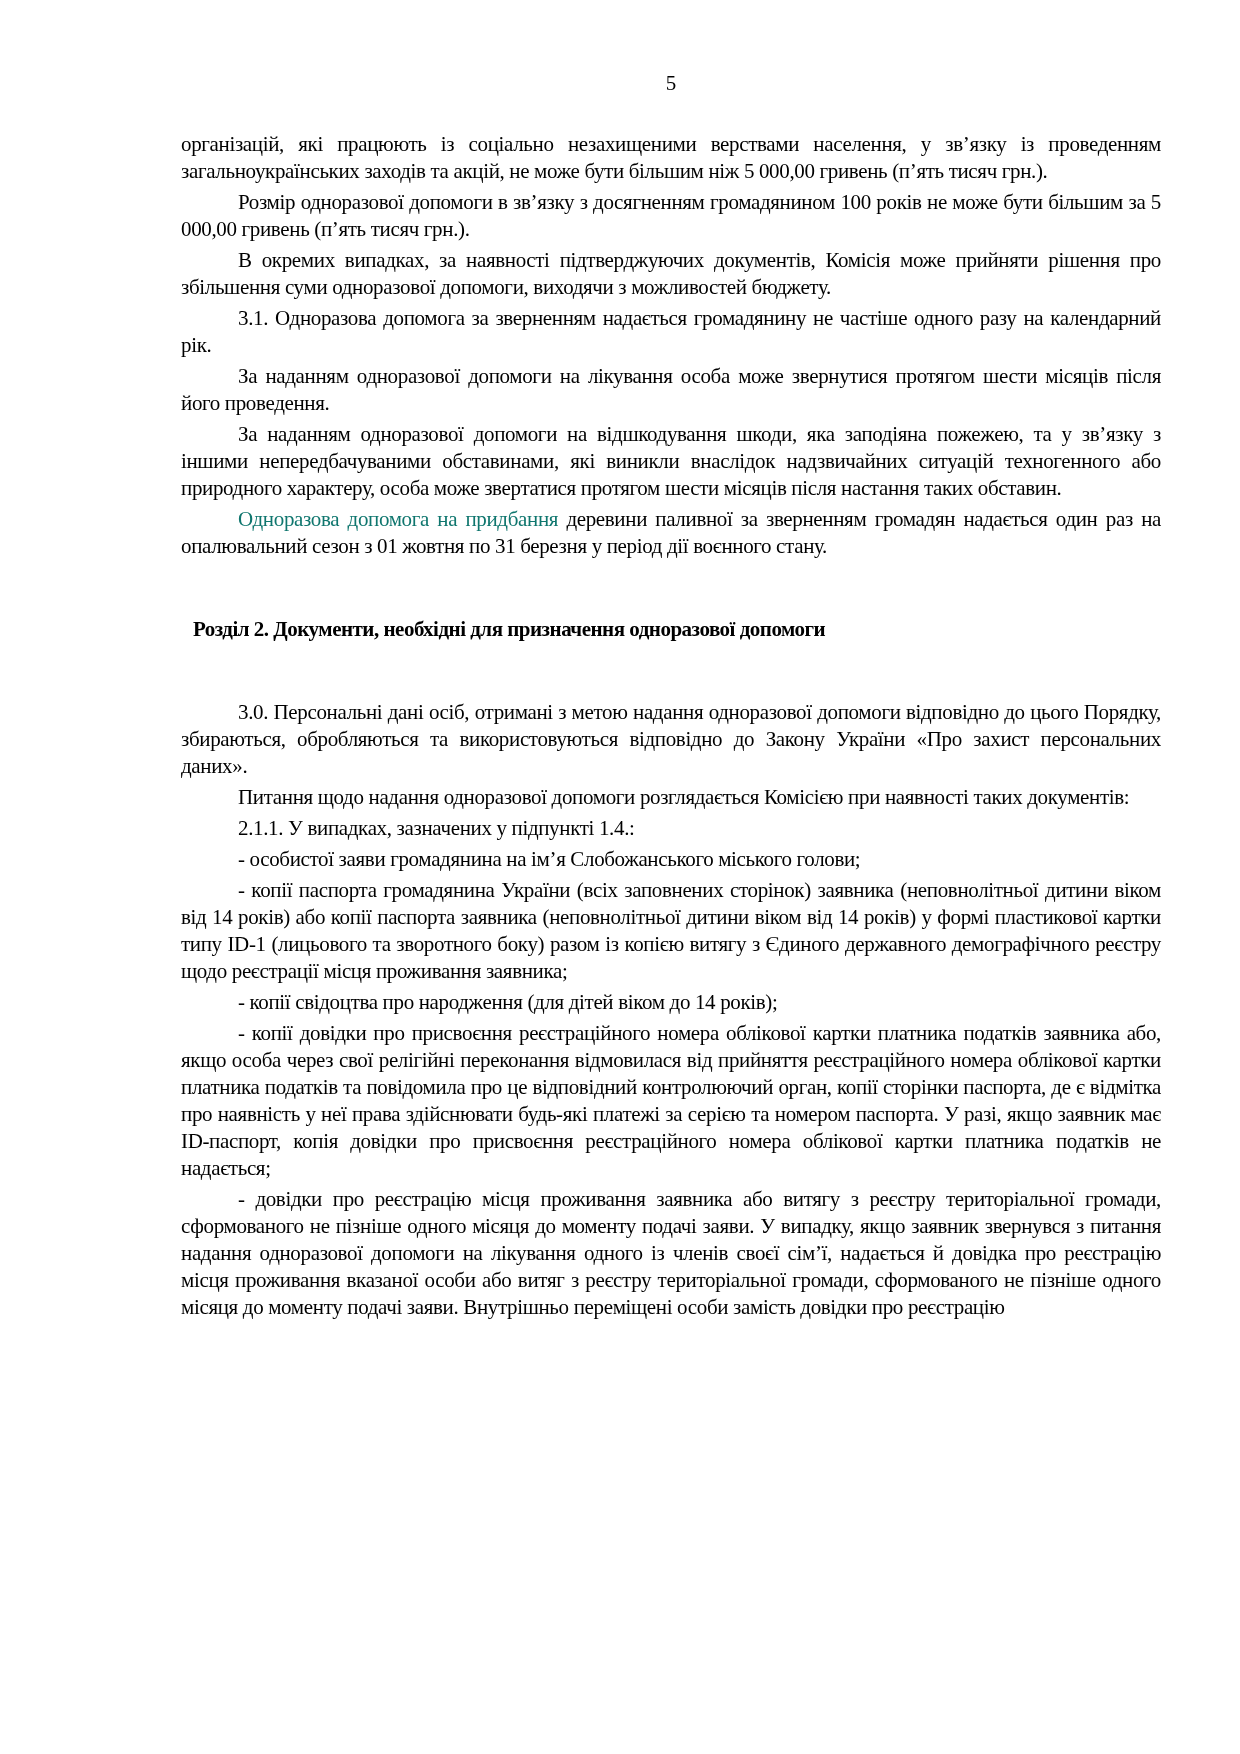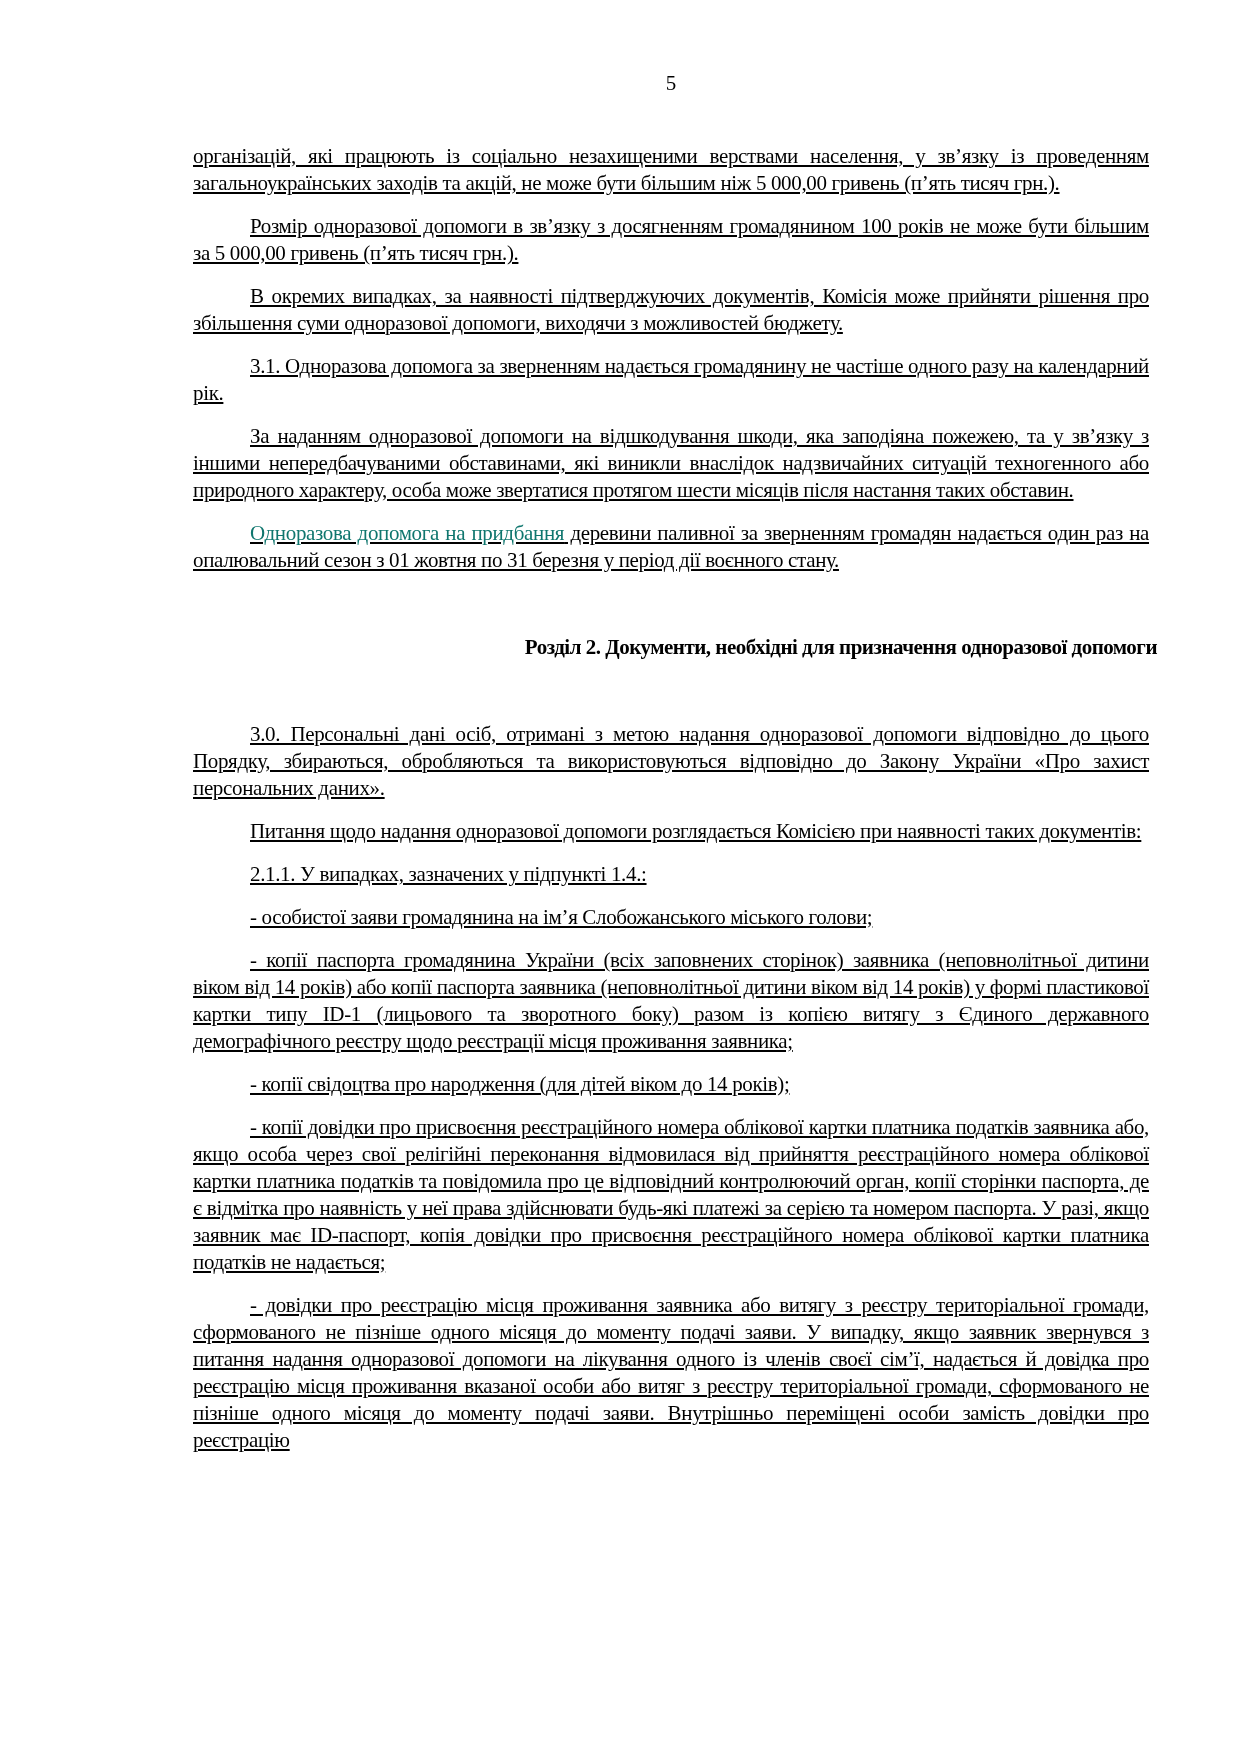--- a/index.html
+++ b/index.html
@@ -8,43 +8,44 @@
       position: absolute; left: 177px; top: 0; width: 988px;
       font-family: "Liberation Serif", "DejaVu Serif", serif;
       color: #000; font-size: 21px; line-height: 27px;
     }
     .page-number {
       position: absolute; left: 0; width: 988px; top: 70px;
       text-align: center; font-size: 21px; line-height: 27px;
     }
     .body { position: absolute; left: 0; top: 127px; width: 988px; }
     p {
-      margin: 16px; text-align: justify; text-indent: 57px;
-      letter-spacing: -0.35px; word-spacing: 0px; text-decoration: underline;
+      margin: 4px; text-align: justify; text-indent: 57px;
+      letter-spacing: -0.35px; word-spacing: 0px;
     }
     p.noindent { text-indent: 0; }
     .gap2 { height: 36px; }
     h2 {
-      margin: 8px; font-weight: bold; text-align: right;
+      margin: 16px; font-weight: bold; text-align: left;
       font-size: 21px; line-height: 27px; letter-spacing: -0.5px;
     }
     .light { color: #0f766e; font-weight: normal; }
   </style>
 </head>
 <body>
 
 <div class="page">
   <div class="page-number">5</div>
 
   <div class="body">
     <div>
       <p class="noindent">організацій, які працюють із соціально незахищеними верствами населення, у зв’язку із проведенням загальноукраїнських заходів та акцій, не може бути більшим ніж 5 000,00 гривень (п’ять тисяч грн.).</p>
       <p>Розмір одноразової допомоги в зв’язку з досягненням громадянином 100 років не може бути більшим за 5 000,00 гривень (п’ять тисяч грн.).</p>
       <p>В окремих випадках, за наявності підтверджуючих документів, Комісія може прийняти рішення про збільшення суми одноразової допомоги, виходячи з можливостей бюджету.</p>
       <p>3.1. Одноразова допомога за зверненням надається громадянину не частіше одного разу на календарний рік.</p>
+      <p>За наданням одноразової допомоги на лікування особа може звернутися протягом шести місяців після його проведення.</p>
       <p>За наданням одноразової допомоги на відшкодування шкоди, яка заподіяна пожежею, та у зв’язку з іншими непередбачуваними обставинами, які виникли внаслідок надзвичайних ситуацій техногенного або природного характеру, особа може звертатися протягом шести місяців після настання таких обставин.</p>
       <p><span class="light">Одноразова допомога на придбання</span><span> деревини паливної за зверненням громадян надається один раз на опалювальний сезон з 01 жовтня по 31 березня у період дії воєнного стану.</span></p>
     </div>
 
     <div class="gap2"></div>
     <h2>Розділ 2. Документи, необхідні для призначення одноразової допомоги</h2>
     <div class="gap2"></div>
 
     <div>
       <p>3.0. Персональні дані осіб, отримані з метою надання одноразової допомоги відповідно до цього Порядку, збираються, обробляються та використовуються відповідно до Закону України «Про захист персональних даних».</p>

